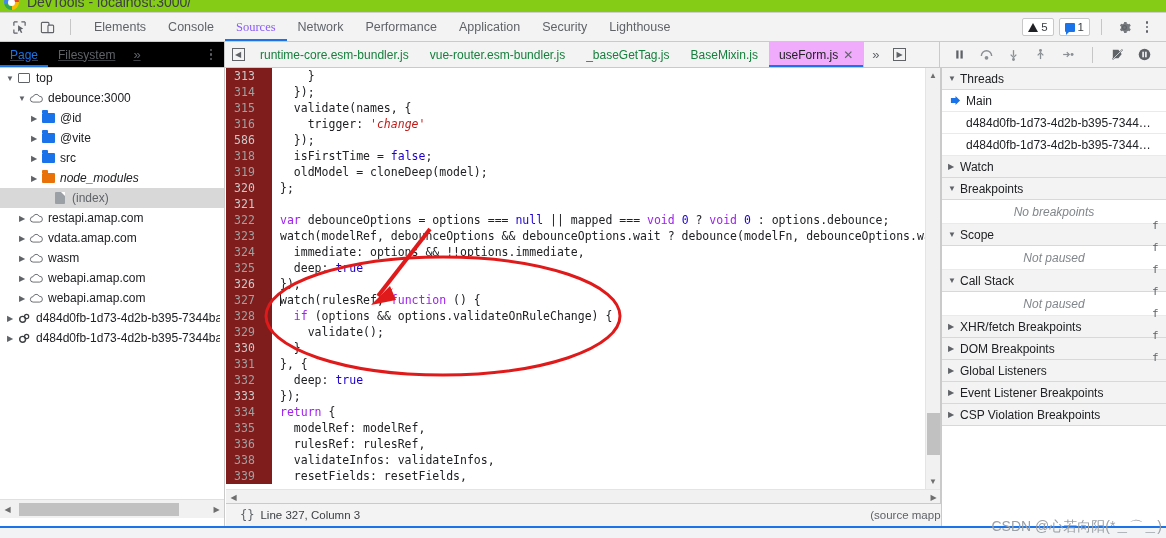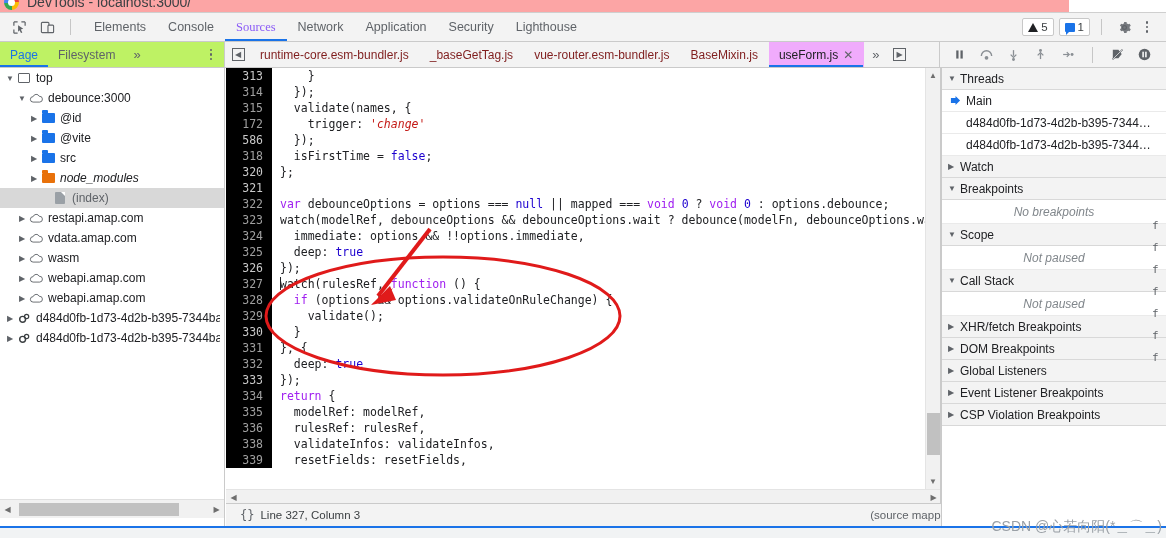--- a/index.html
+++ b/index.html
@@ -8,22 +8,22 @@
     overflow: hidden;
     background: #ffffff;
     font-family: "Liberation Sans", sans-serif;
     font-size: 12px;
     color: #3c4043;
   }
   * { box-sizing: border-box; }
 
   
   #titlebar {
-    position: absolute; left: 0; top: 0; width: 1069px; height: 12px;
-    background: #fca5a5;
+    position: absolute; left: 0; top: 0; width: 1166px; height: 12px;
+    background: #84cc16;
     overflow: hidden;
   }
   #titlebar .tb-inner {
     position: absolute; left: 0; top: -9px;
     display: flex; align-items: center; gap: 8px;
     height: 22px; padding-left: 4px;
     white-space: nowrap;
   }
   #titlebar .tb-logo {
     width: 15px; height: 15px; border-radius: 50%;
@@ -88,22 +88,23 @@
     border-left: 3px solid #1a73e8; border-bottom: 3px solid transparent; border-right: 3px solid transparent;
   }
 
   
   #subbar {
     position: absolute; left: 0; top: 29px; width: 1166px; height: 26px;
     border-bottom: 1px solid #cacaca; background: #f3f3f3;
   }
   #navtabs {
     position: absolute; left: 0; top: 0; width: 225px; height: 25px;
-    display: flex; align-items: stretch; background: #bef264;
+    display: flex; align-items: stretch; background: #000000;
     border-right: 1px solid #cacaca;
+    text-decoration: underline;
   }
   .navtab {
     display: flex; align-items: center; padding: 0 10px;
     font-size: 12px; color: #5f6368; cursor: pointer; position: relative; white-space: nowrap;
   }
   .navtab.active { color: #1a73e8; }
   .navtab.active::after {
     content: ""; position: absolute; left: 0; right: 0; bottom: 0; height: 2px; background: #1a73e8;
   }
   .chev-more { color: #5f6368; font-size: 13px; padding: 0 8px; display: flex; align-items: center; cursor: pointer; }
@@ -120,21 +121,21 @@
   }
   .tabnavbtn {
     width: 24px; display: flex; align-items: center; justify-content: center; cursor: pointer; flex: none;
   }
   .boxarrow {
     width: 13px; height: 13px; border: 1px solid #5f6368; display: flex; align-items: center; justify-content: center;
     font-size: 8px; color: #5f6368; line-height: 1;
   }
   .filetab {
     display: flex; align-items: center; gap: 5px; padding: 0 10px;
-    font-size: 12px; color: #7f1d1d; cursor: pointer; position: relative; white-space: nowrap;
+    font-size: 12px; color: #15803d; cursor: pointer; position: relative; white-space: nowrap;
     border-right: 1px solid transparent;
   }
   .filetab.active { background: #f0abfc; color: #202124; }
   .filetab.active::after {
     content: ""; position: absolute; left: 0; right: 0; bottom: 0; height: 2px; background: #1a73e8;
   }
   .tabclose { font-size: 12px; color: #5f6368; cursor: pointer; }
 
   #dbgtoolbar {
     position: absolute; left: 941px; top: 0; width: 225px; height: 25px;
@@ -192,22 +193,22 @@
     background: #ffffff; overflow: hidden; border-right: 1px solid #cacaca;
   }
   #codearea {
     position: absolute; left: 0; top: 0; right: 15px; bottom: 38px;
     overflow: hidden;
     font-family: "DejaVu Sans Mono", "Liberation Mono", monospace;
     font-size: 11.5px; line-height: 16px;
   }
   .cline { display: flex; height: 16px; white-space: pre; }
   .gut {
-    width: 46px; flex: none; text-align: right; padding-right: 9px;
-    color: #a0a0a0; background: #000000; user-select: none;
+    width: 46px; flex: none; text-align: center; padding-right: 9px;
+    color: #a0a0a0; background: #7f1d1d; user-select: none;
   }
   .gut.dim { color: #c9c9c9; }
   .ctext { padding-left: 8px; color: #202124; }
   .kw   { color: #a020f0; }        
   .str  { color: #c41a16; font-style: italic; }        
   .num  { color: #1c00cf; }        
   .cursor-bar {
     display: inline-block; width: 1px; height: 13px; background: #202124;
     vertical-align: -2px; margin-right: -1px;
   }
@@ -336,20 +337,23 @@
         <span>Elements</span>
       </div>
     <div class="maintab">
         <span>Console</span>
       </div>
     <div class="maintab active">
         <span>Sources</span>
       </div>
     <div class="maintab">
         <span>Network</span>
+      </div>
+    <div class="maintab">
+        <span>Performance</span>
       </div>
     <div class="maintab">
         <span>Application</span>
       </div>
     <div class="maintab">
         <span>Security</span>
       </div>
     <div class="maintab">
         <span>Lighthouse</span>
       </div>
@@ -396,24 +400,24 @@
     </div>
 
     <div id="filetabs">
       <div class="tabnavbtn">
         <span class="boxarrow">◀</span>
       </div>
       <div class="filetab">
           <span>runtime-core.esm-bundler.js</span>
         </div>
       <div class="filetab">
-          <span>_baseGetTag.js</span>
+          <span>vue-router.esm-bundler.js</span>
         </div>
       <div class="filetab">
-          <span>vue-router.esm-bundler.js</span>
+          <span>_baseGetTag.js</span>
         </div>
       <div class="filetab">
           <span>BaseMixin.js</span>
         </div>
       <div class="filetab active">
         <span>useForm.js</span>
         <span class="tabclose">✕</span>
       </div>
       <div class="chev-more">»</div>
       <div class="tabnavbtn">
@@ -615,23 +619,24 @@
       </span>
       <span class="hsb-arrow">▶</span>
     </div>
   </div>
 
   <div id="editor">
     <div id="codearea">
         <div class="cline"><div class="gut dim">313</div><div class="ctext"><span>    }</span></div></div>
         <div class="cline"><div class="gut">314</div><div class="ctext"><span>  });</span></div></div>
         <div class="cline"><div class="gut">315</div><div class="ctext"><span>  validate(names, {</span></div></div>
-        <div class="cline"><div class="gut">172</div><div class="ctext"><span>    trigger: </span><span class="str">'change'</span></div></div>
+        <div class="cline"><div class="gut">316</div><div class="ctext"><span>    trigger: </span><span class="str">'change'</span></div></div>
         <div class="cline"><div class="gut dim">586</div><div class="ctext"><span>  });</span></div></div>
         <div class="cline"><div class="gut">318</div><div class="ctext"><span>  isFirstTime = </span><span class="num">false</span><span>;</span></div></div>
+        <div class="cline"><div class="gut">319</div><div class="ctext"><span>  oldModel = cloneDeep(model);</span></div></div>
         <div class="cline"><div class="gut dim">320</div><div class="ctext"><span>};</span></div></div>
         <div class="cline"><div class="gut dim">321</div><div class="ctext"><span></span></div></div>
         <div class="cline"><div class="gut">322</div><div class="ctext"><span class="kw">var </span><span>debounceOptions = options === </span><span class="num">null</span><span> || mapped === </span><span class="kw">void</span><span> </span><span class="num">0</span><span> ? </span><span class="kw">void</span><span> </span><span class="num">0</span><span> : options.debounce;</span></div></div>
         <div class="cline"><div class="gut">323</div><div class="ctext"><span>watch(modelRef, debounceOptions &amp;&amp; debounceOptions.wait ? debounce(modelFn, debounceOptions.wait, </span></div></div>
         <div class="cline"><div class="gut">324</div><div class="ctext"><span>  immediate: options &amp;&amp; !!options.immediate,</span></div></div>
         <div class="cline"><div class="gut">325</div><div class="ctext"><span>  deep: </span><span class="num">true</span></div></div>
         <div class="cline"><div class="gut dim">326</div><div class="ctext"><span>});</span></div></div>
         <div class="cline"><div class="gut">327</div><div class="ctext"><span class="cursor-bar"></span><span>watch(rulesRef, </span><span class="kw">function</span><span> () {</span></div></div>
         <div class="cline"><div class="gut">328</div><div class="ctext"><span>  </span><span class="kw">if</span><span> (options &amp;&amp; options.validateOnRuleChange) {</span></div></div>
         <div class="cline"><div class="gut">329</div><div class="ctext"><span>    validate();</span></div></div>

